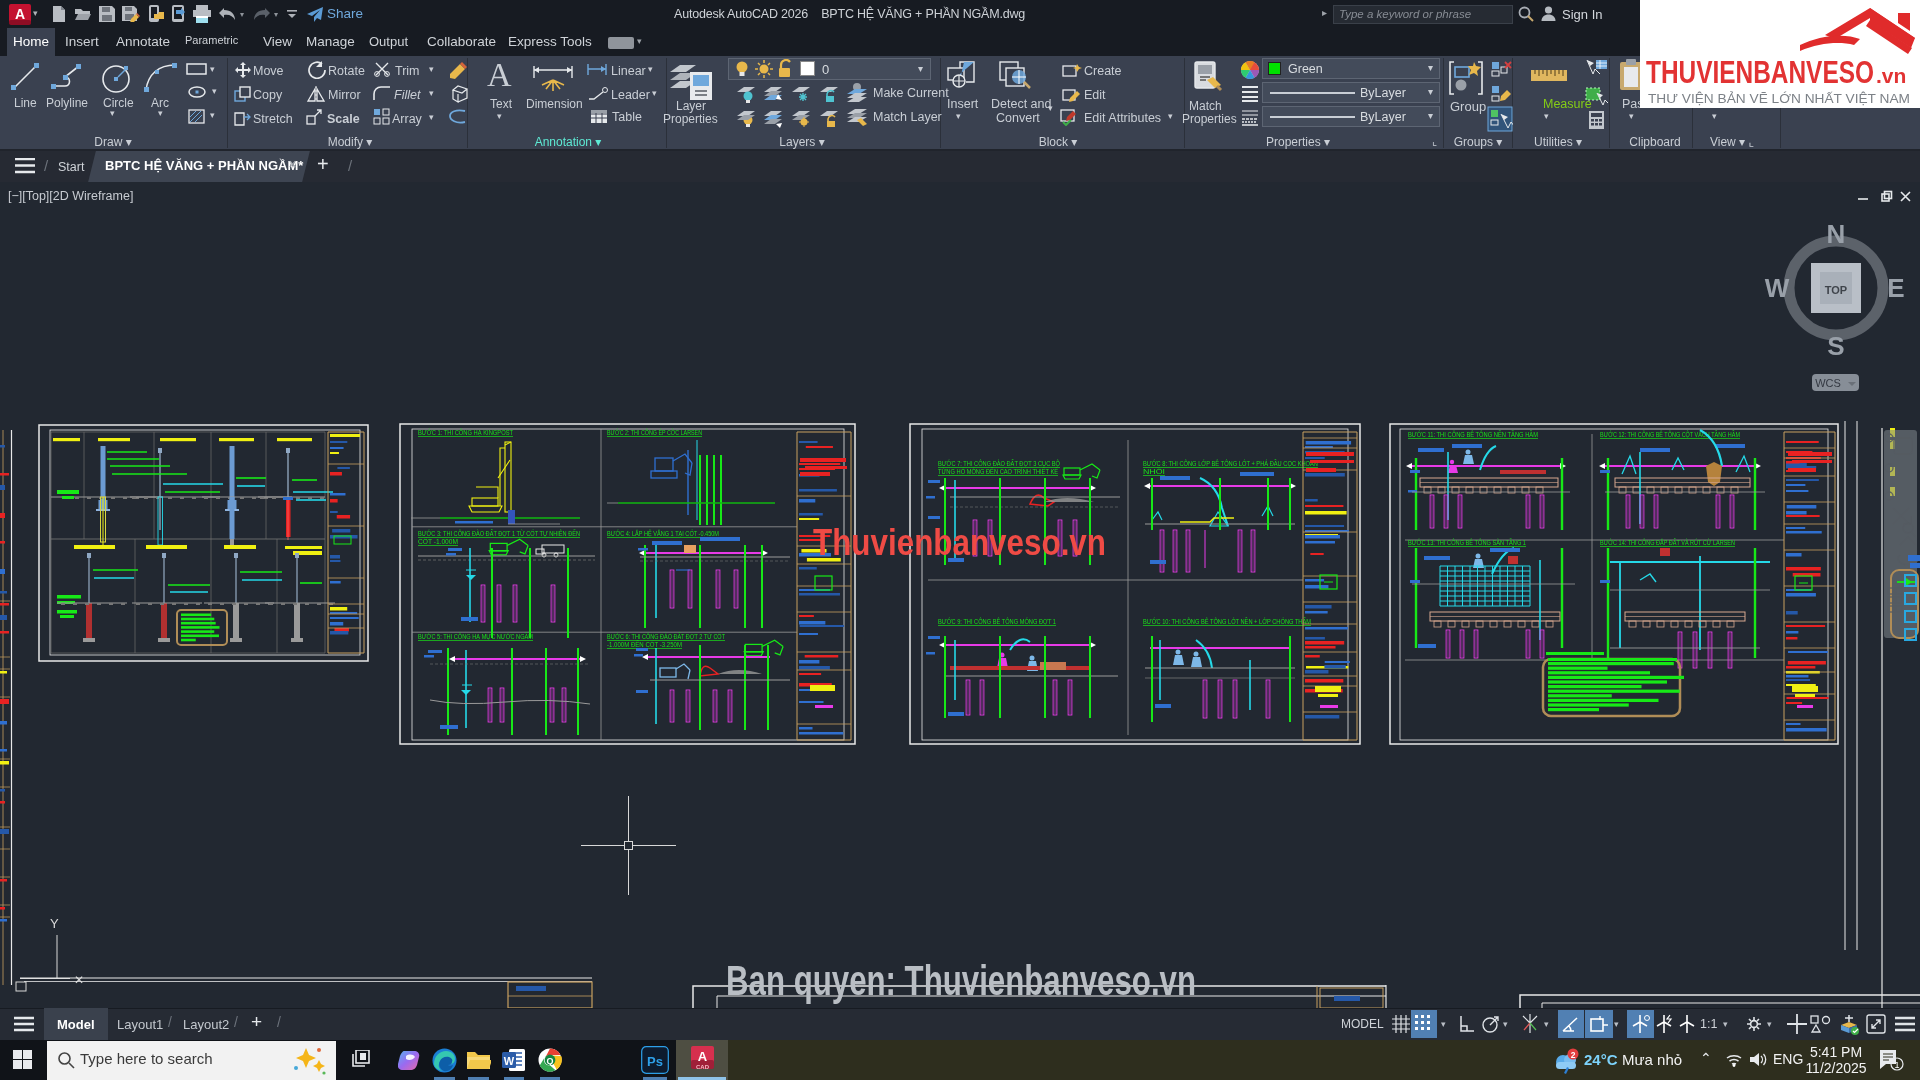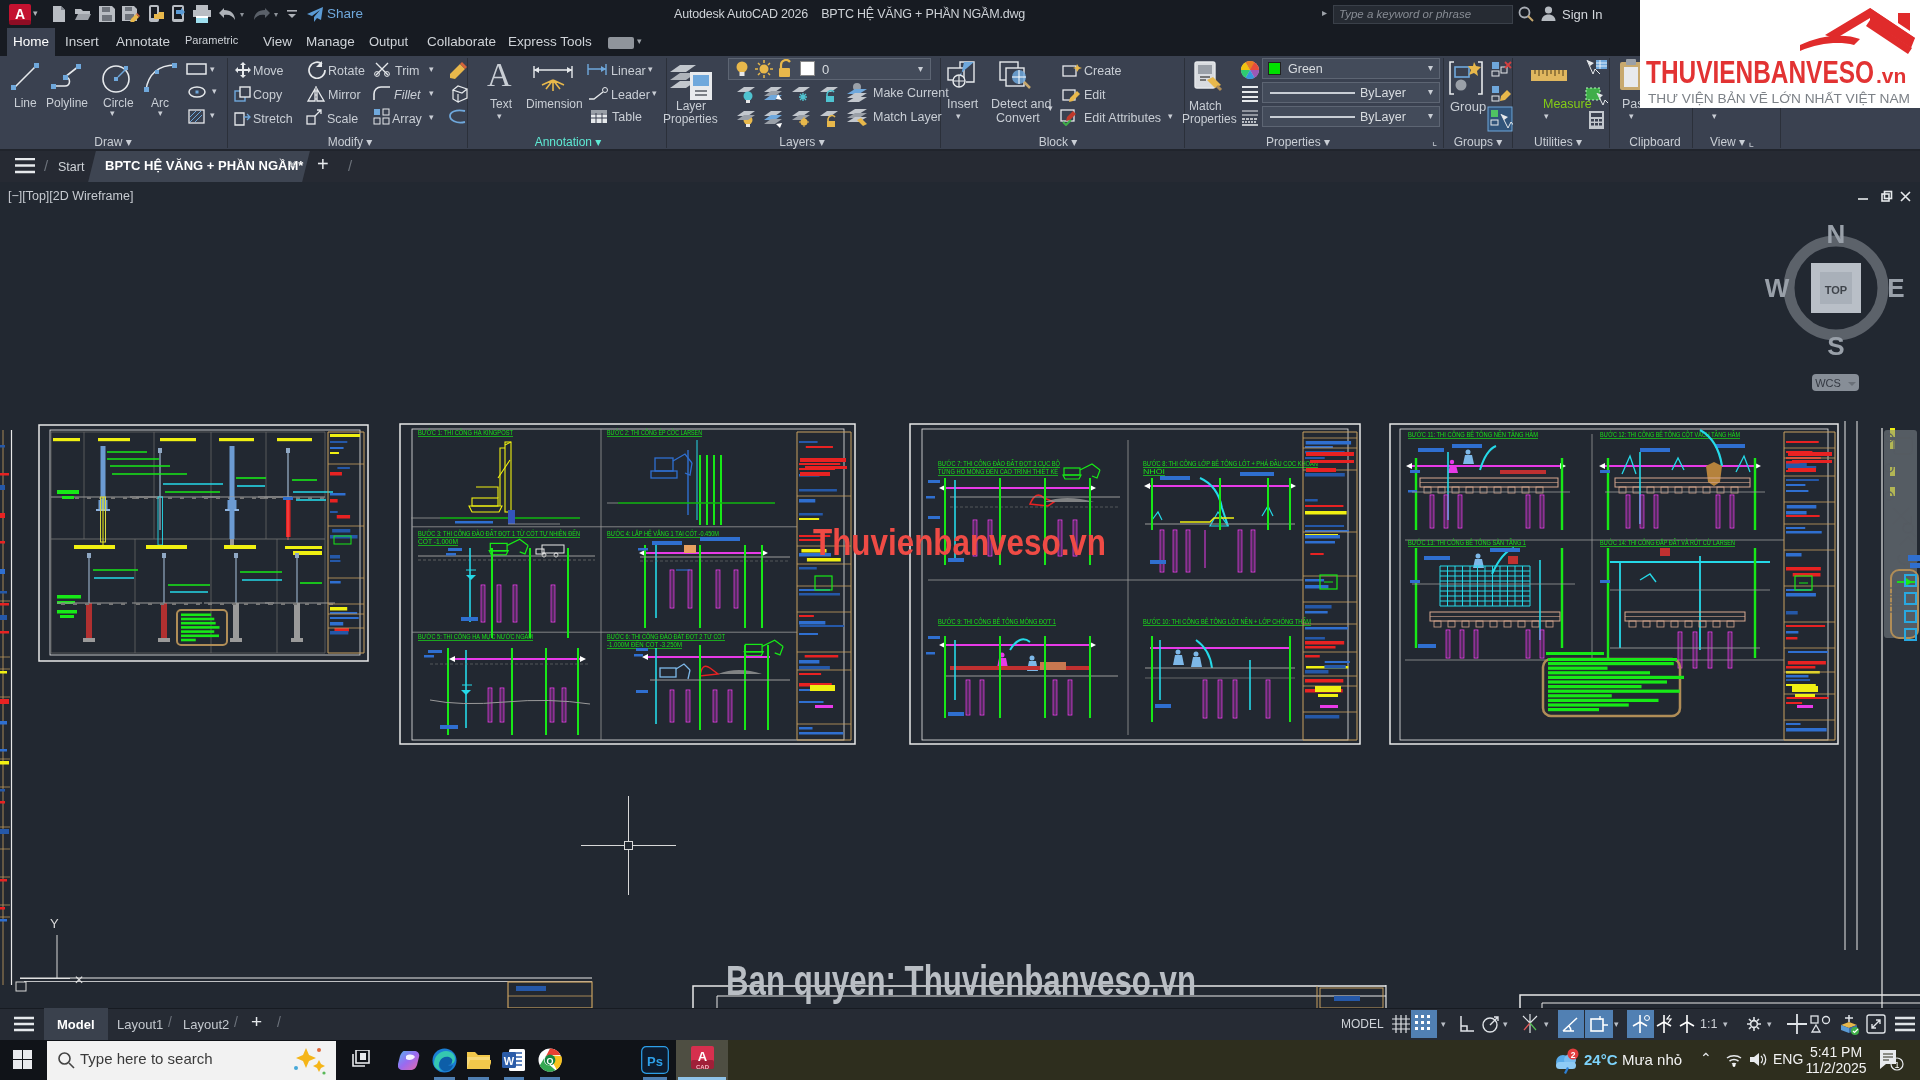--- a/index.html
+++ b/index.html
@@ -196,21 +196,21 @@
     </svg>
 <svg class="abs" style="left:234px;top:109px;" width="18" height="17" viewBox="0 0 18 17">
       <path d="M1 4h9v12H1z" stroke="#e6e9ec" stroke-width="1.3" fill="none"></path>
       <path d="M10 8h5M13 5l3 3-3 3" stroke="#6fa8dc" stroke-width="1.3" fill="none"></path>
     </svg>
 <div class="abs" style="left:253px;top:112px;font-size:12.5px;color:#c9ced5;font-weight:400;white-space:nowrap;">Stretch</div>
 <svg class="abs" style="left:306px;top:108px;" width="17" height="17" viewBox="0 0 17 17">
       <rect x="1" y="8" width="8" height="8" stroke="#e6e9ec" stroke-width="1.3" fill="none"></rect>
       <path d="M9 8L15 2M15 6V2h-4" stroke="#e6e9ec" stroke-width="1.3" fill="none"></path>
     </svg>
-<div class="abs" style="left:327px;top:112px;font-size:12.5px;color:#c9ced5;font-weight:400;white-space:nowrap;">Scale</div>
+<div class="abs" style="left:327px;top:112px;font-size:12.5px;color:#c9ced5;font-weight:700;white-space:nowrap;">Scale</div>
 <svg class="abs" style="left:373px;top:108px;" width="18" height="17" viewBox="0 0 18 17">
       <rect x="1" y="1" width="6" height="6" fill="#6fa8dc"></rect>
       <rect x="10" y="1" width="6" height="6" stroke="#e6e9ec" fill="none"></rect>
       <rect x="1" y="10" width="6" height="6" stroke="#e6e9ec" fill="none"></rect>
       <rect x="10" y="10" width="6" height="6" stroke="#e6e9ec" fill="none"></rect>
     </svg>
 <div class="abs" style="left:392px;top:112px;font-size:12.5px;color:#c9ced5;font-weight:400;white-space:nowrap;">Array</div>
 <div class="abs" style="left:429px;top:112px;font-size:9px;color:#c9ced5;font-weight:400;white-space:nowrap;">▾</div>
 <svg class="abs" style="left:448px;top:108px;" width="20" height="17" viewBox="0 0 20 17">
       <path d="M17 3C8 1 2 4 2 8s6 8 15 6" stroke="#6fa8dc" stroke-width="1.8" fill="none"></path>

